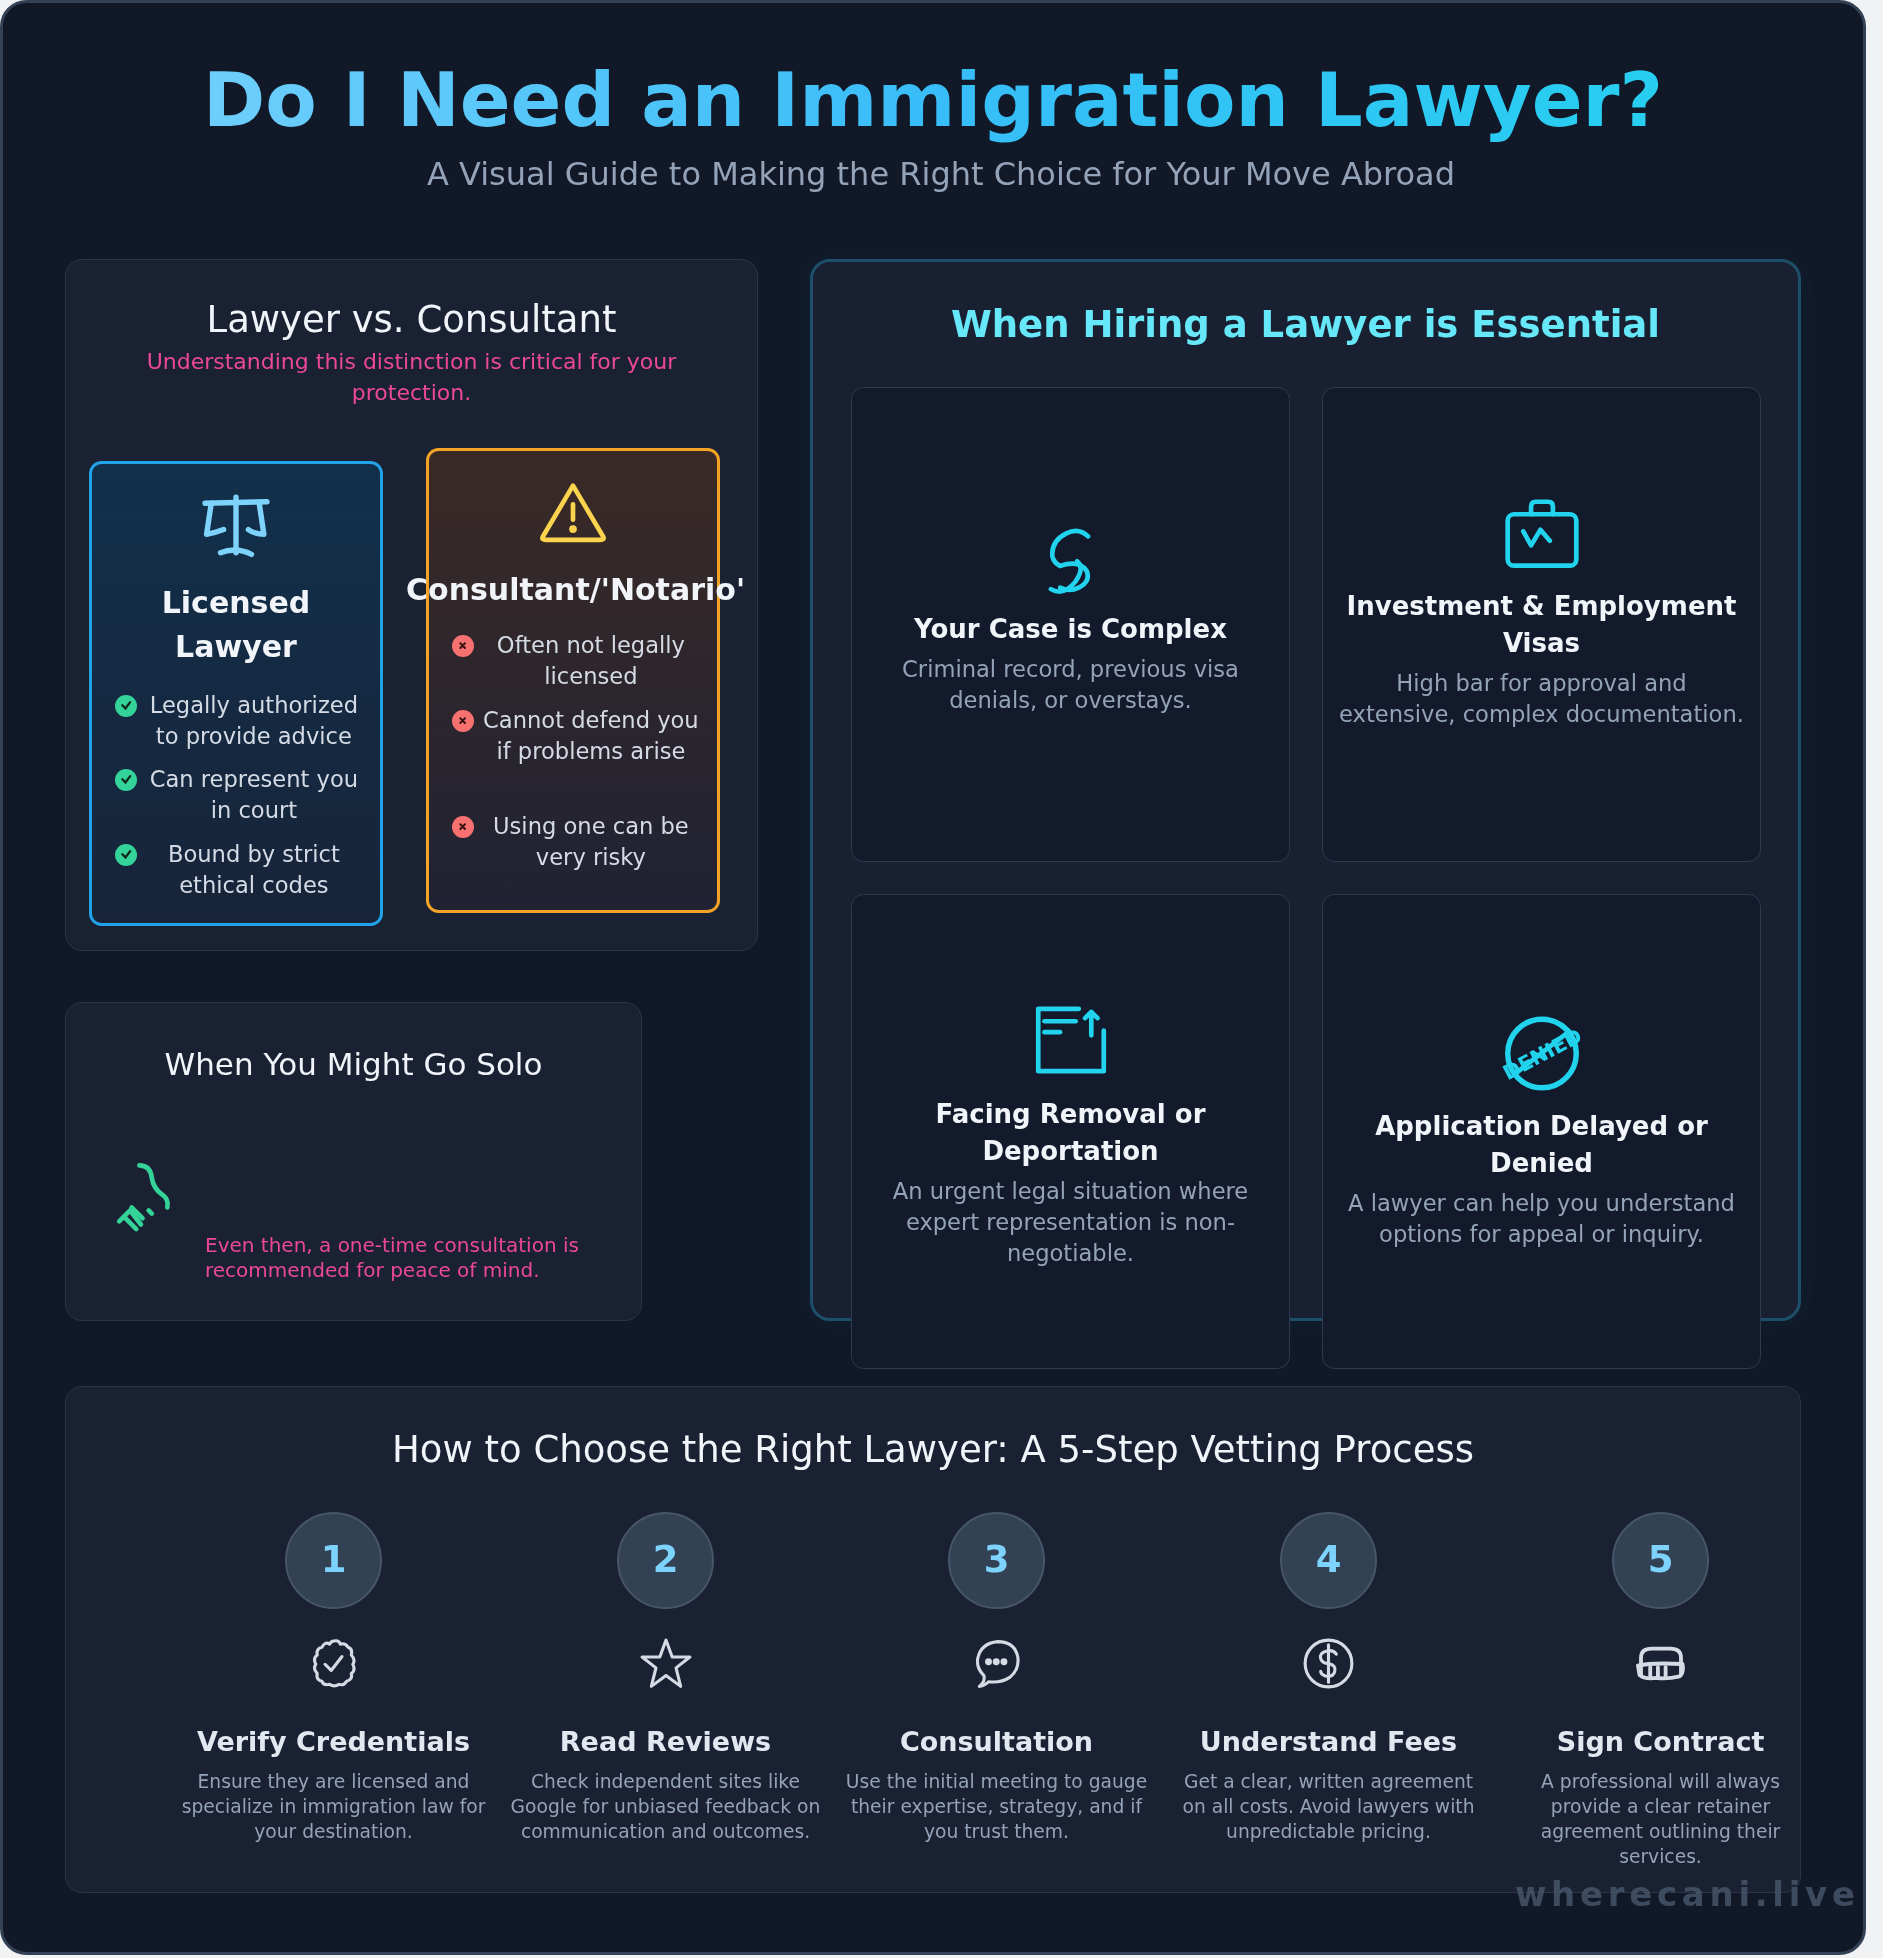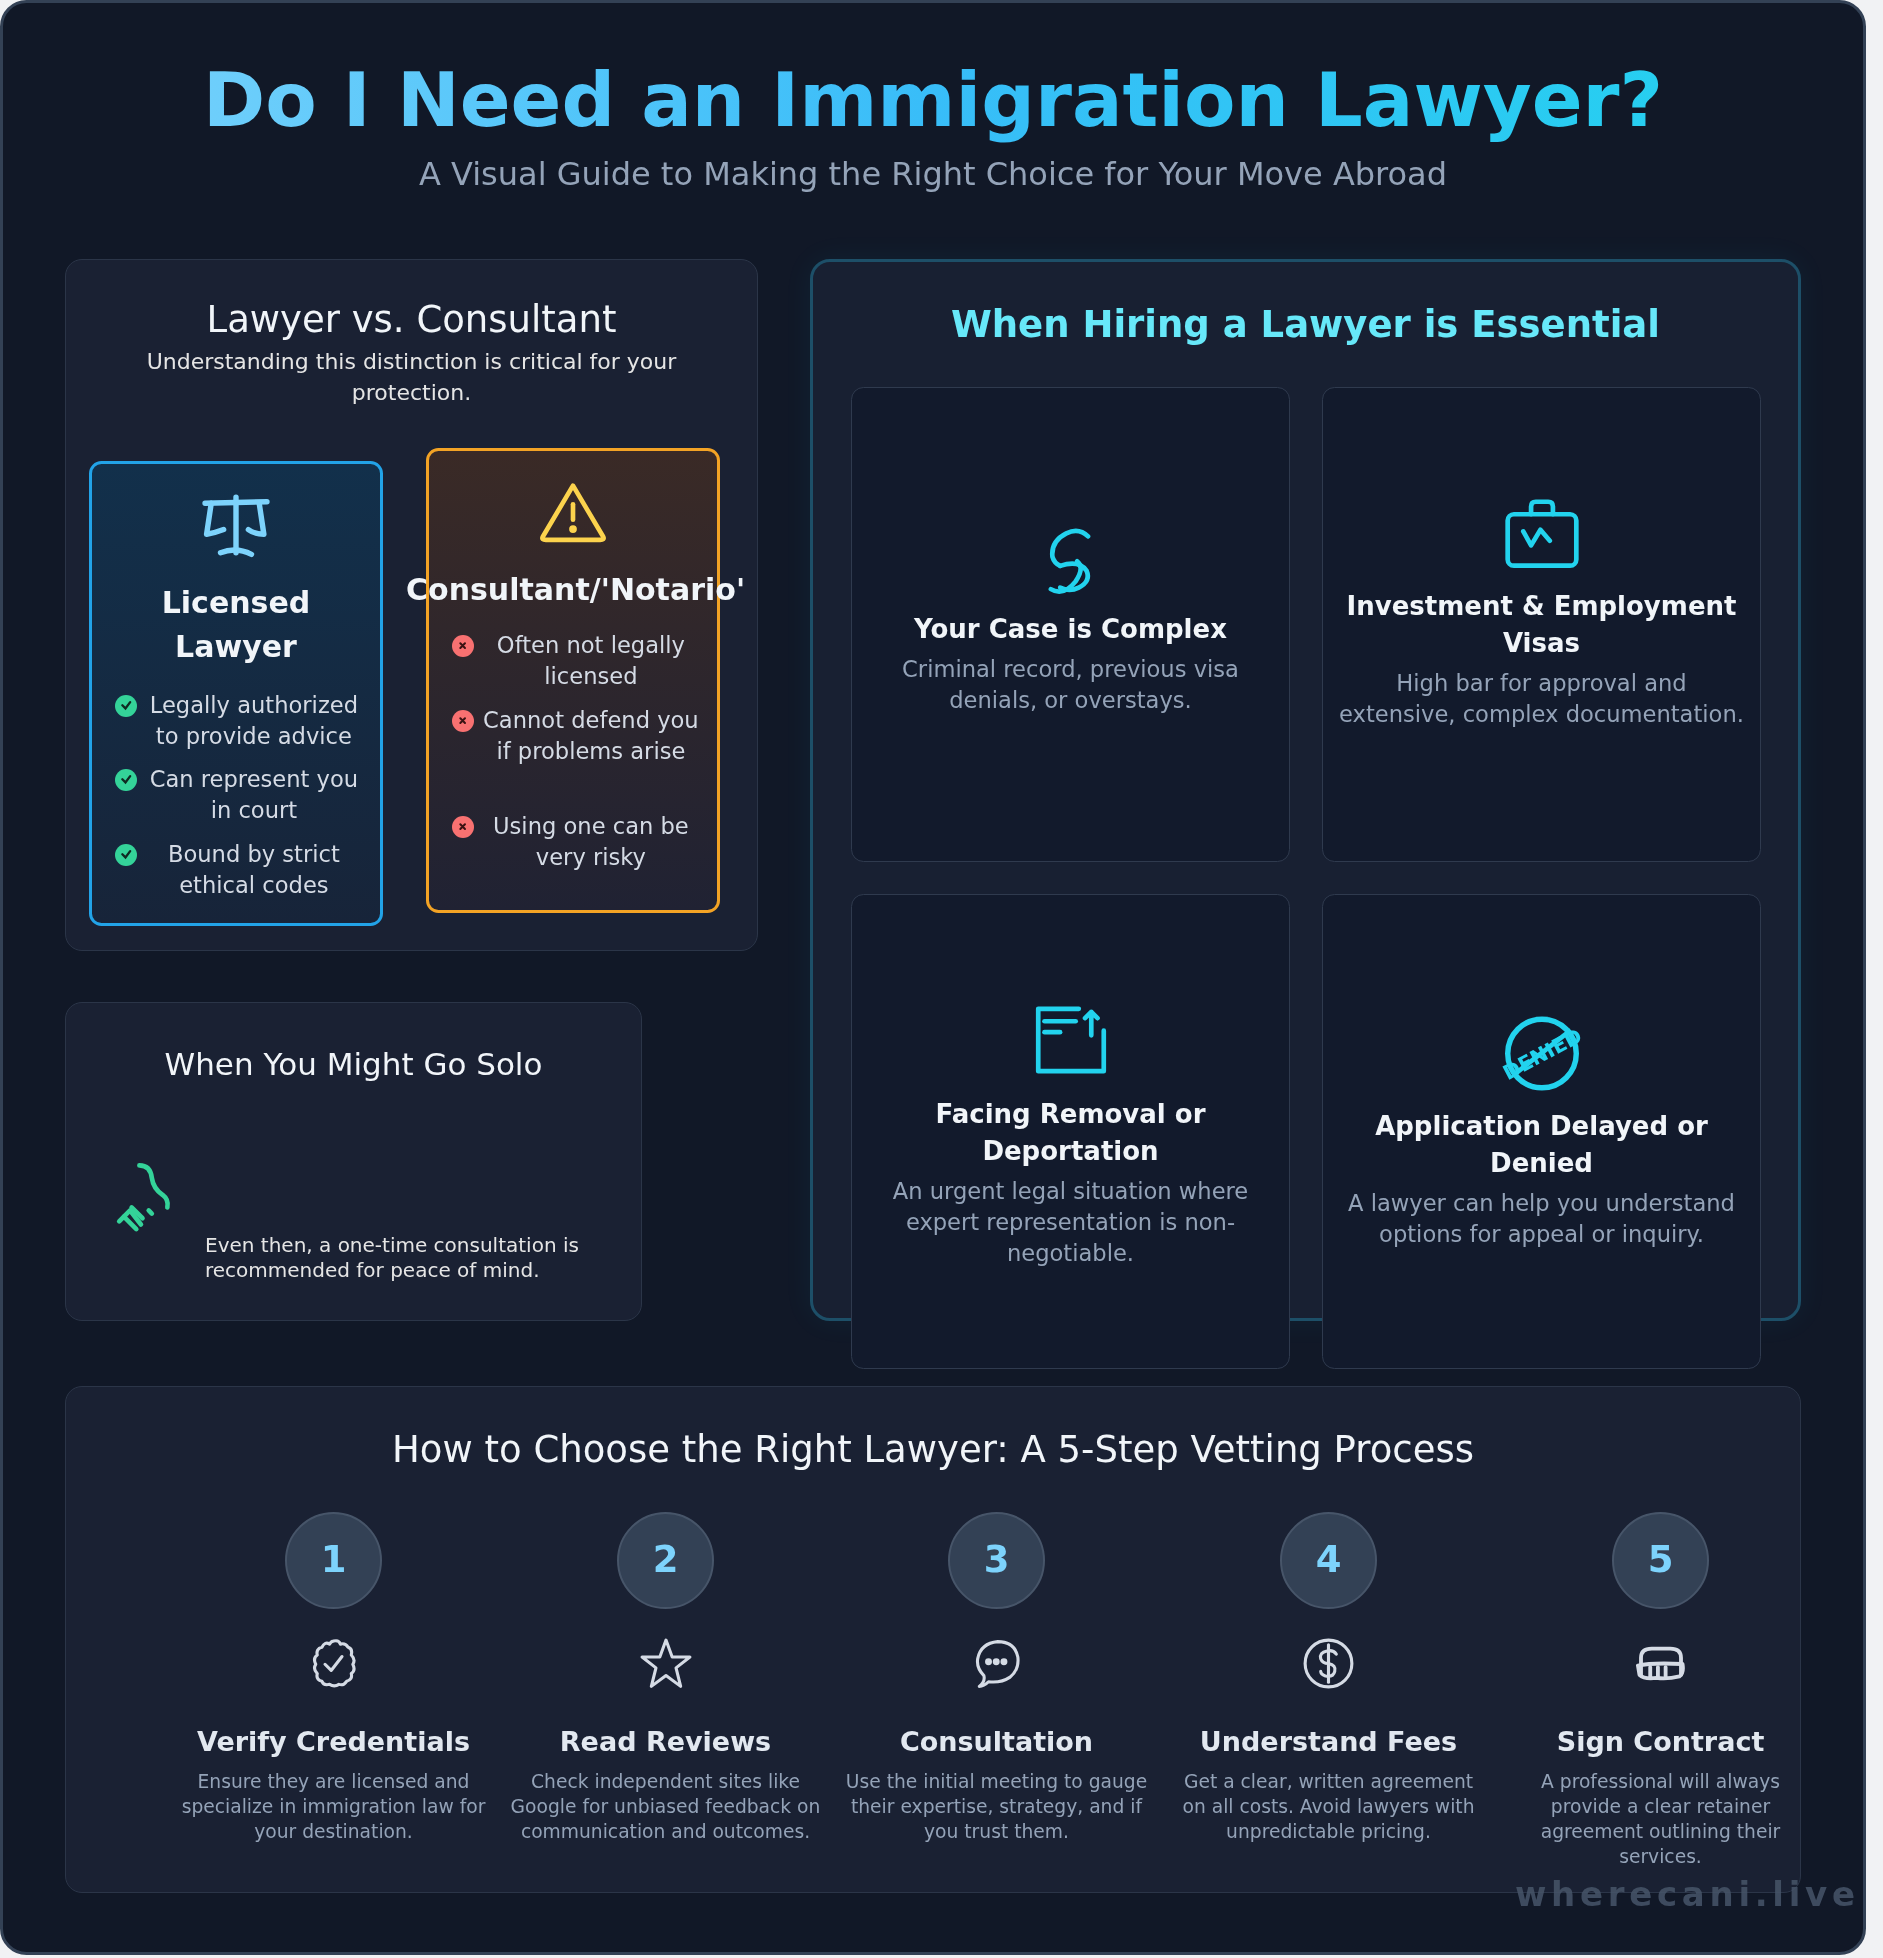--- a/index.html
+++ b/index.html
@@ -1,24 +1,24 @@
 <!DOCTYPE html>
 <html style="font-size:12.5px"><head>
 <meta charset="utf-8">
 <style>
   html, body { margin:0; padding:0; background:#f1f2f4; }
   body { width:1884px; height:1958px; position:relative; overflow:hidden; font-family:"DejaVu Sans", sans-serif; }
   .frame { position:absolute; left:0; top:0; width:1860px; height:1949px; background:#111827; border:3.1px solid #334155; border-radius:26.5px; }
   .abs { position:absolute; }
   .title { left:0; width:1866px; top:54px; text-align:center; font-size:75px; font-weight:bold; line-height:93px;
            background:linear-gradient(90deg,#7dd3fc 0%,#38bdf8 50%,#22d3ee 100%); -webkit-background-clip:text; background-clip:text; color:transparent; }
-  .subtitle { left:0; width:1866px; top:153px; text-align:center; font-size:32px; color:#94a3b8; line-height:42px; }
+  .subtitle { left:8px; width:1866px; top:153px; text-align:center; font-size:32px; color:#94a3b8; line-height:42px; }
   .card { background:#1a2133; border:1.6px solid #2b3548; border-radius:17px; box-sizing:border-box; }
   .card-h { text-align:center; color:#f1f5f9; font-weight:normal; }
-  .muted { color:#e5e5e5; }
+  .muted { color:#ec4899; }
   
   .cmp { position:absolute; top:188px; width:294px; height:465px; border-radius:12.5px; box-sizing:border-box; }
   .cmp.lawyer { left:23px; border:3.1px solid #22a3e8; background:linear-gradient(180deg,#12304b 0%,#172439 100%);margin-top:13px; }
   .cmp.consult { left:360px; border:3.1px solid #f3a325; background:linear-gradient(180deg,#3a2a26 0%,#202233 100%); }
   .cmp-icon { position:absolute; left:0; right:0; top:30px; text-align:center; }
   .cmp-title { position:absolute; left:-23px; right:-23px; text-align:center; font-size:30px; font-weight:bold; color:#f1f5f9; line-height:44px; }
   .bullet { position:absolute; left:23px; right:17px; display:flex; align-items:flex-start; font-size:22.6px; color:#d5dbe5; line-height:31px; }
   .bullet .dot { width:22px; height:22px; border-radius:50%; flex:0 0 22px; margin-top:4.7px; display:flex; align-items:center; justify-content:center; }
   .bullet .txt { flex:1; text-align:center; padding-left:7.8px; }
   

